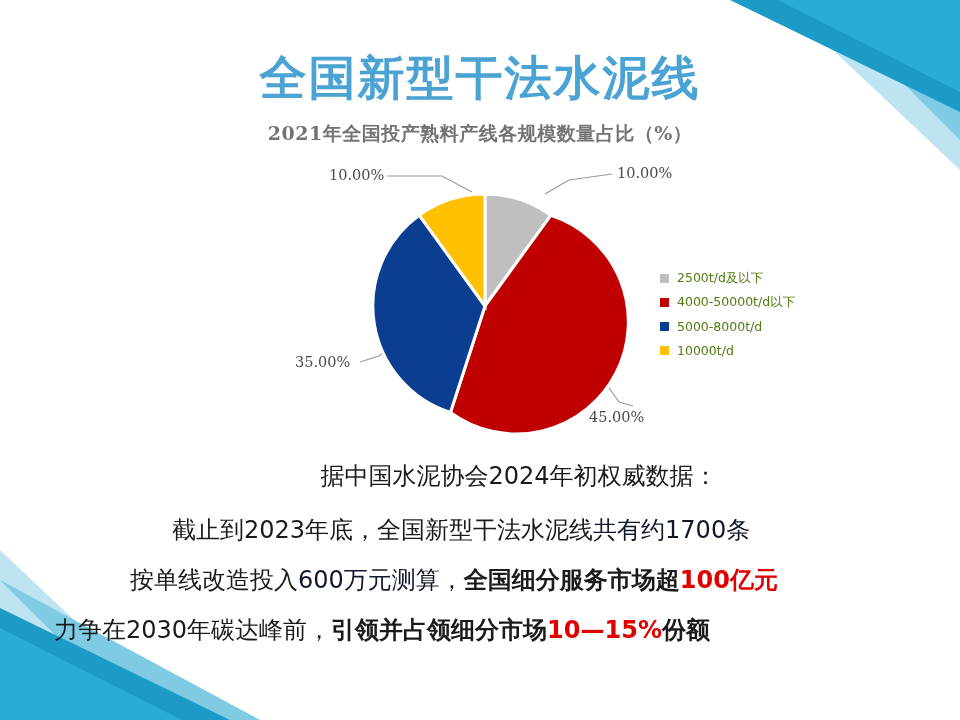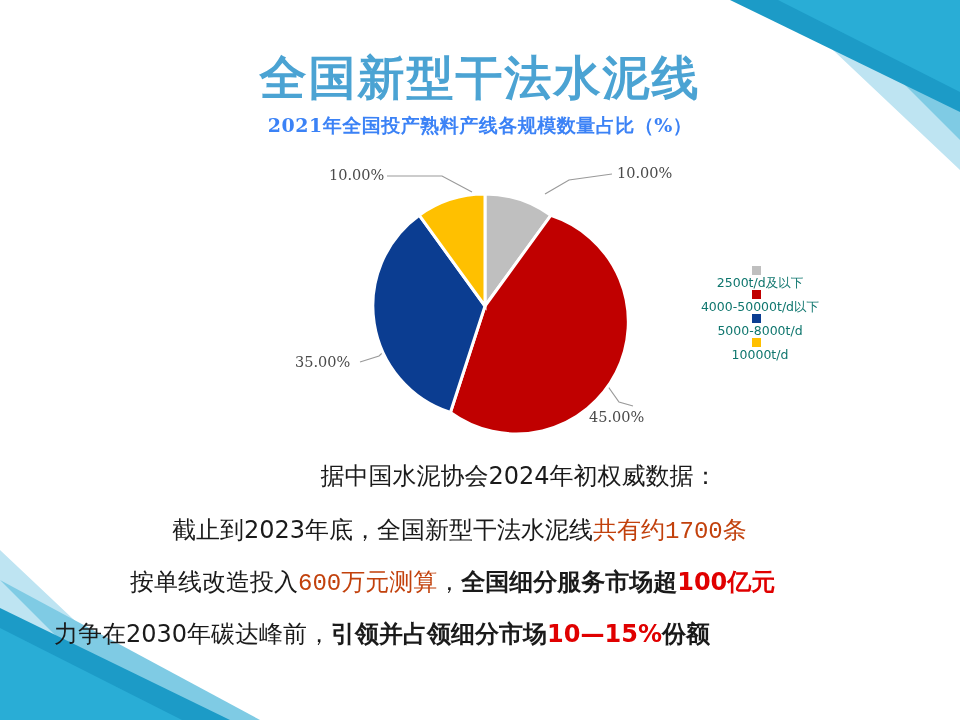--- a/index.html
+++ b/index.html
@@ -35,24 +35,24 @@
   .slide-title {
     font-size: 47px;
     font-weight: bold;
     color: #4BA3D3;
     letter-spacing: 2px;
     line-height: 1.12;
     margin: 0;
     font-family: "DejaVu Sans", "Liberation Sans", sans-serif;
   }
   .chart-subtitle {
-    margin-top: 8px;
+    margin-top: 16px;
     font-size: 19px;
     font-weight: bold;
-    color: #3b82f6;
+    color: #737373;
     letter-spacing: 0.5px;
     font-family: "DejaVu Serif", "Liberation Serif", serif;
   }
 
   
   .chart-area {
     position: absolute;
     top: 150px;
     left: 267px;
     width: 470px;
@@ -64,23 +64,22 @@
     position: absolute;
     left: 660px;
     top: 266px;
     width: 200px;
   }
   .legend-row {
     display: flex;
     align-items: center;
     height: 24px;
     font-size: 12.5px;
-    color: #0f766e;
+    color: #4d7c0f;
     font-family: "DejaVu Sans", "Liberation Sans", sans-serif;
-    flex-direction: column;
   }
   .legend-swatch {
     width: 9px;
     height: 9px;
     margin-right: 8px;
     flex: 0 0 auto;
   }
 
   
   .body-text {
@@ -94,21 +93,21 @@
     color: #1a1a1a;
     line-height: 1.34;
     white-space: nowrap;
     font-family: "DejaVu Sans", "Liberation Sans", sans-serif;
   }
   .line-1 { padding-left: 78px; margin-bottom: 22px; text-align: center; }
   .line-2 { padding-left: 172px; margin-bottom: 18px; }
   .line-3 { padding-left: 130px; margin-bottom: 18px; }
   .line-4 { padding-left: 54px; }
 
-  .t-red { color: #c2410c; font-family: Liberation Mono, monospace; }
+  .t-red { color: #0f172a; }
   .t-bold { font-weight: bold; }
   .t-red-bold { color: #e00000; font-weight: bold; }
 </style>
 </head>
 <body>
 
 <div id="slide">
 
   <svg class="corner-svg corner-tr" width="300" height="180" viewBox="0 0 300 180" aria-hidden="true">
     <polygon points="0,0 300,0 300,170 120,0" fill="#BEE4F2"></polygon>

